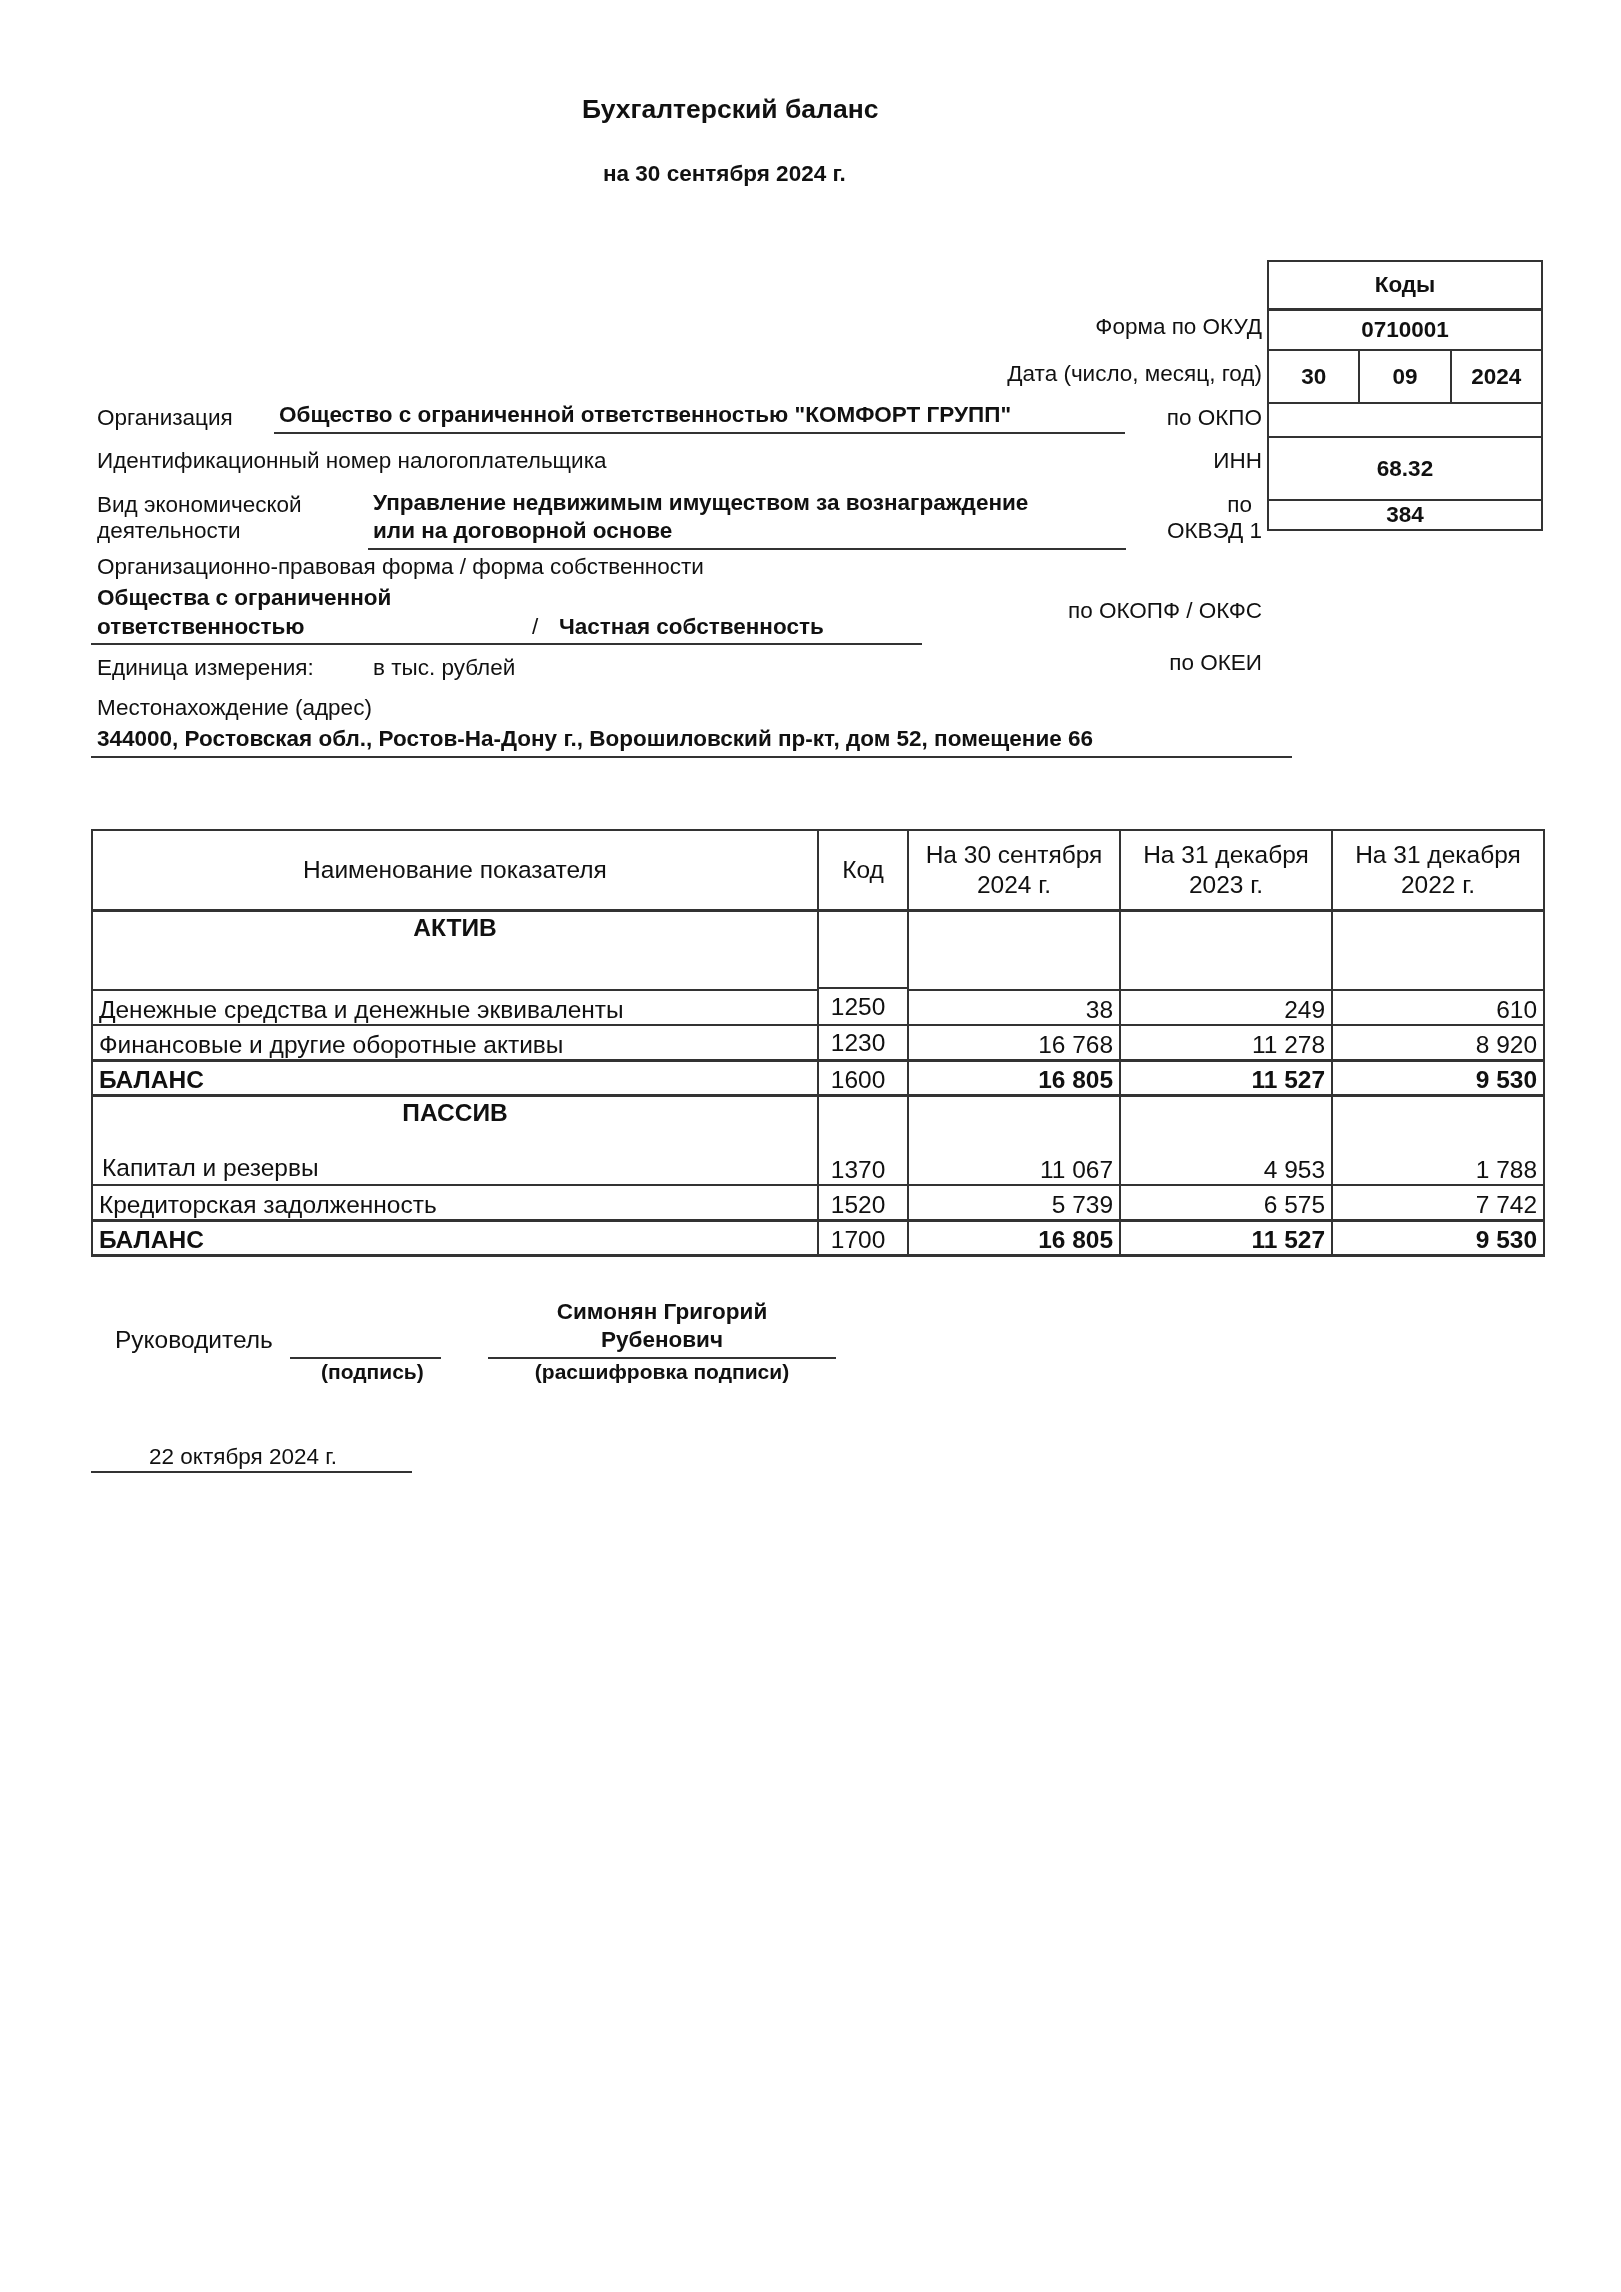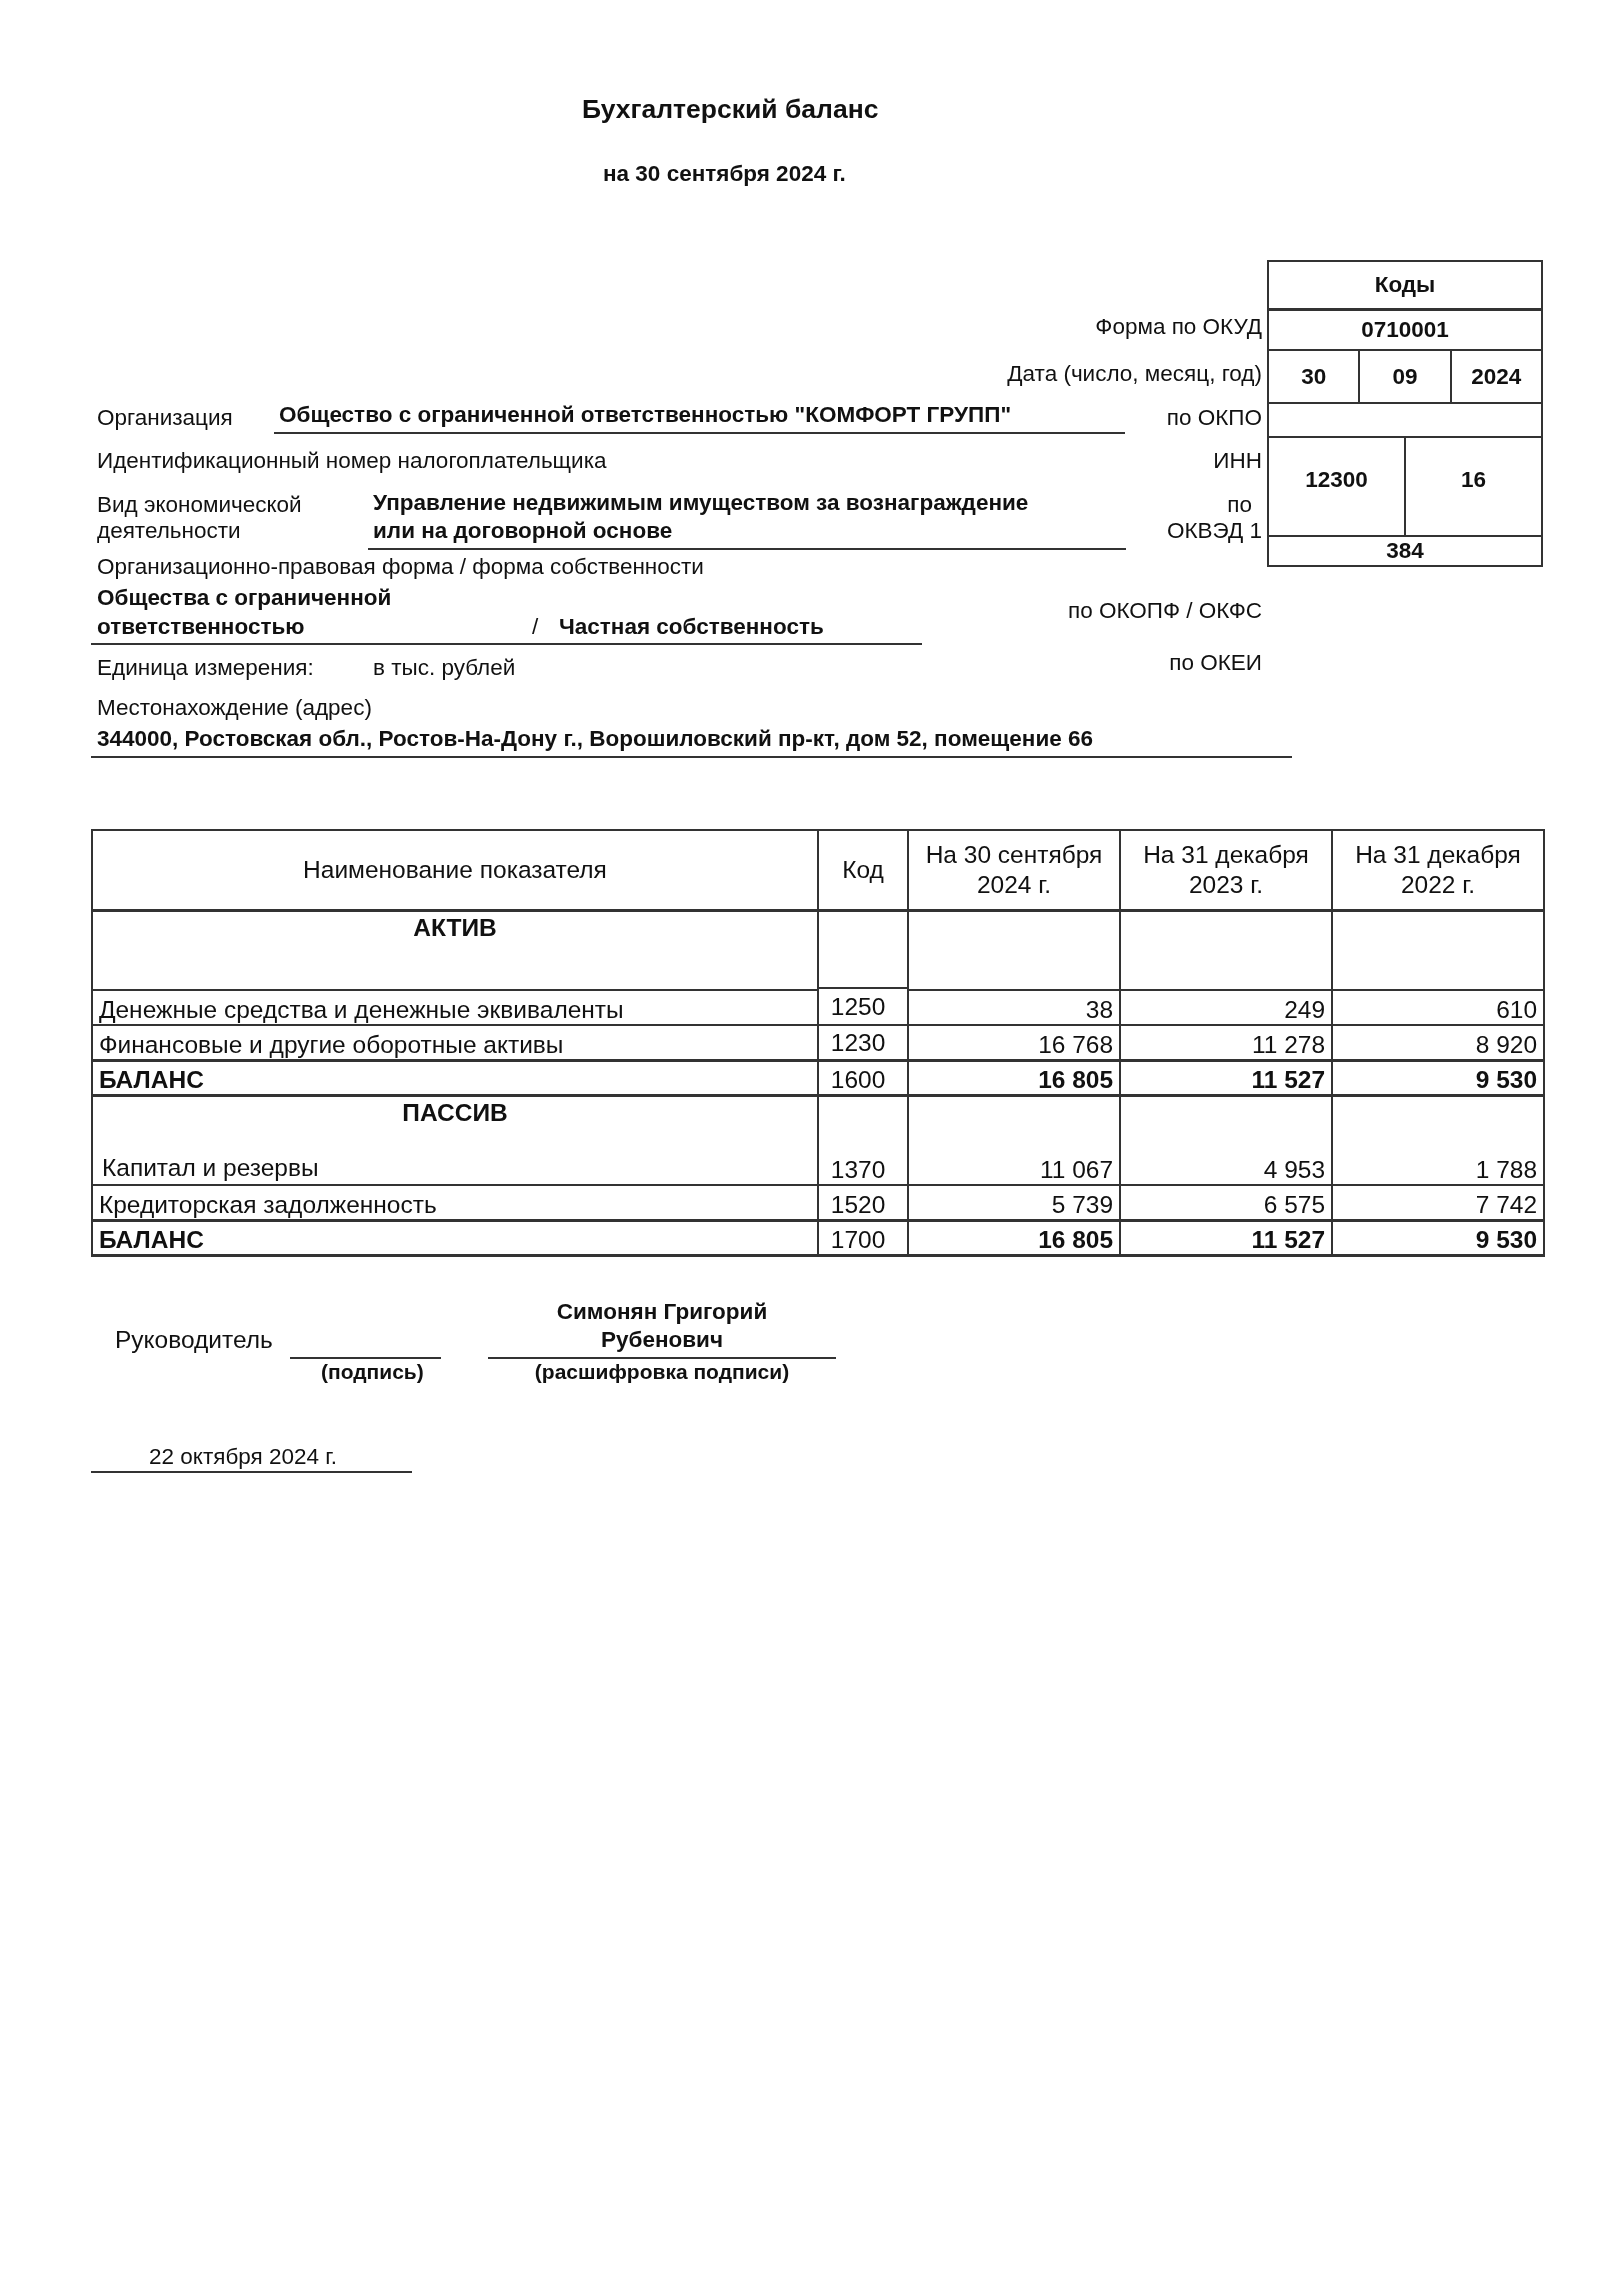--- a/index.html
+++ b/index.html
@@ -50,23 +50,22 @@
     <div class="c">0710001</div>
   </div>
   <div class="crow" style="height:53px;">
     <div class="c">30</div>
     <div class="c">09</div>
     <div class="c">2024</div>
   </div>
   <div class="crow" style="height:34px;">
     <div class="c"></div>
   </div>
-  <div class="crow" style="height:99px;">
-    <div class="c" style="align-items:flex-start;padding-top:29px;">12300</div>
-    <div class="c" style="align-items:flex-start;padding-top:29px;">16</div>
+  <div class="crow" style="height:63px;">
+    <div class="c">68.32</div>
   </div>
   <div class="crow" style="height:30px;">
     <div class="c">384</div>
   </div>
 </div>
 
 <div class="abs t" style="left:97px;top:405px;">Организация</div>
 <div class="abs t b" style="left:279px;top:402px;">Общество с ограниченной ответственностью "КОМФОРТ ГРУПП"</div>
 <div class="uline" style="left:274px;top:432px;width:851px;"></div>
 

